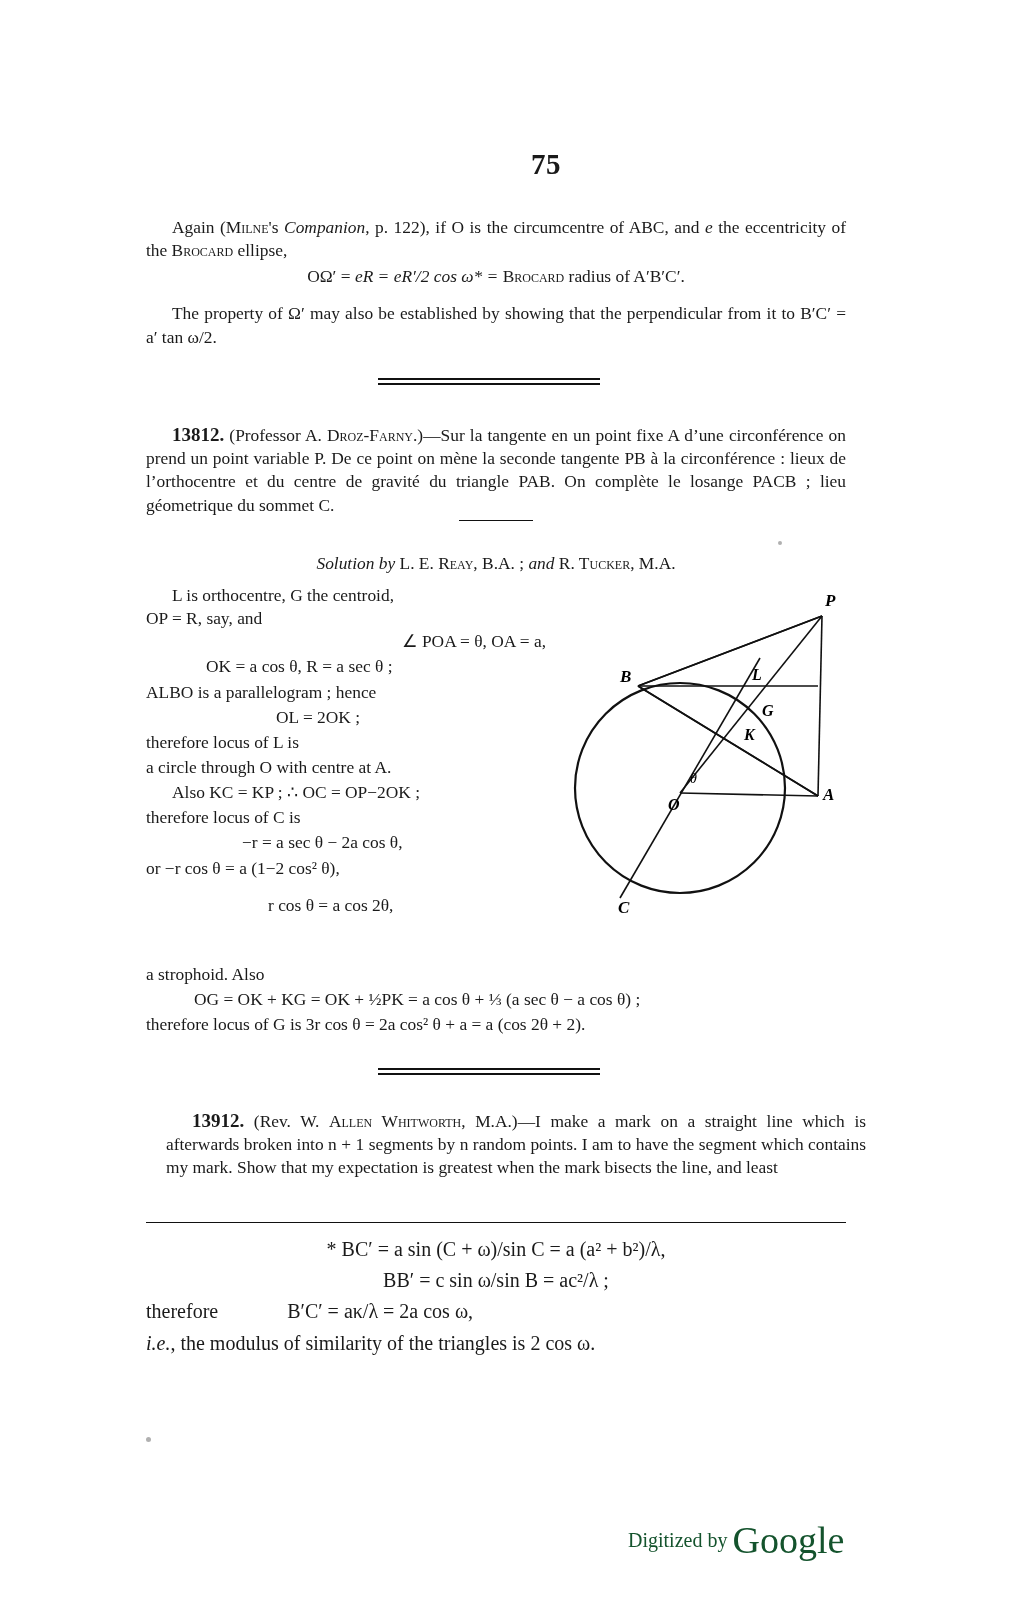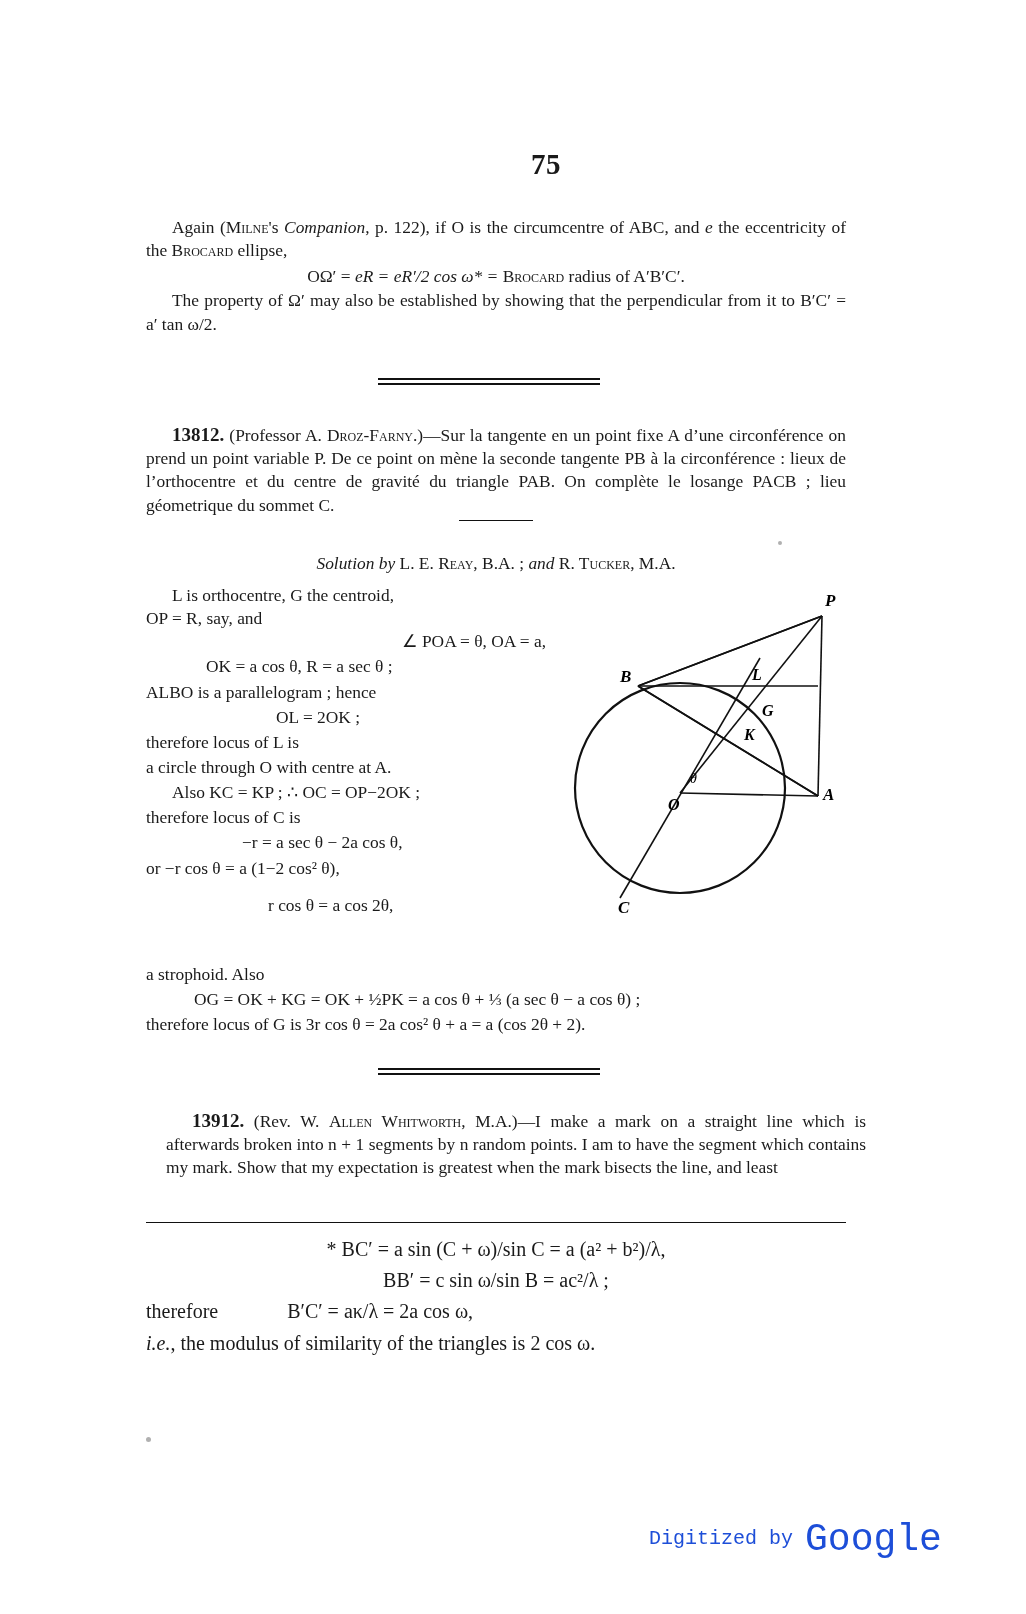--- a/index.html
+++ b/index.html
@@ -89,24 +89,24 @@
   }
   .footnote {
     position: absolute;
     left: 146px;
     width: 700px;
     font-size: 20px;
     line-height: 1.36;
   }
   .watermark {
     position: absolute;
-    left: 649px;
+    left: 628px;
     top: 1512px;
-    font-family: Liberation Mono, monospace;
-    color: #1d4ed8;
+    font-family: Liberation Serif, serif;
+    color: #14532d;
     font-size: 20px;
     white-space: nowrap;
   }
   .watermark .g {
     font-size: 38px;
     letter-spacing: 0px;
     position: relative;
     top: 6px;
   }
   .speck {
@@ -122,21 +122,21 @@
 
   <div class="page-number">75</div>
 
   <div class="col" style="top: 216px;">
     <p class="para indent">
       <span>Again (</span><span class="sc">Milne</span><span>'s </span><span class="it">Companion</span><span>, p. 122), if O is the circumcentre of ABC, and </span><span class="it">e</span><span> the eccentricity of the </span><span class="sc">Brocard</span><span> ellipse,</span>
     </p>
     <p class="para center" style="margin-top: 3px;">
       <span>OΩ′ = </span><span class="it">eR = eR′/2 cos ω* = </span><span class="sc">Brocard</span><span> radius of A′B′C′.</span>
     </p>
-    <p class="para indent" style="margin-top: 1px;">The property of Ω′ may also be established by showing that the perpendicular from it to B′C′ = a′ tan ω/2.</p>
+    <p class="para indent" style="margin-top: 14px;">The property of Ω′ may also be established by showing that the perpendicular from it to B′C′ = a′ tan ω/2.</p>
   </div>
 
   <div class="rule" style="top: 378px;"></div>
 
   <div class="col" style="top: 422px;">
     <p class="para indent">
       <span class="bf" style="font-size:19px;">13812.</span><span> (Professor A. </span><span class="sc">Droz-Farny</span><span>.)—Sur la tangente en un point fixe A d’une circonférence on prend un point variable P.   De ce point on mène la seconde tangente PB à la circonférence : lieux de l’orthocentre et du centre de gravité du triangle PAB.   On complète le losange PACB ; lieu géometrique du sommet C.</span>
       <span class="shortrule"></span>
     </p>
   </div>

